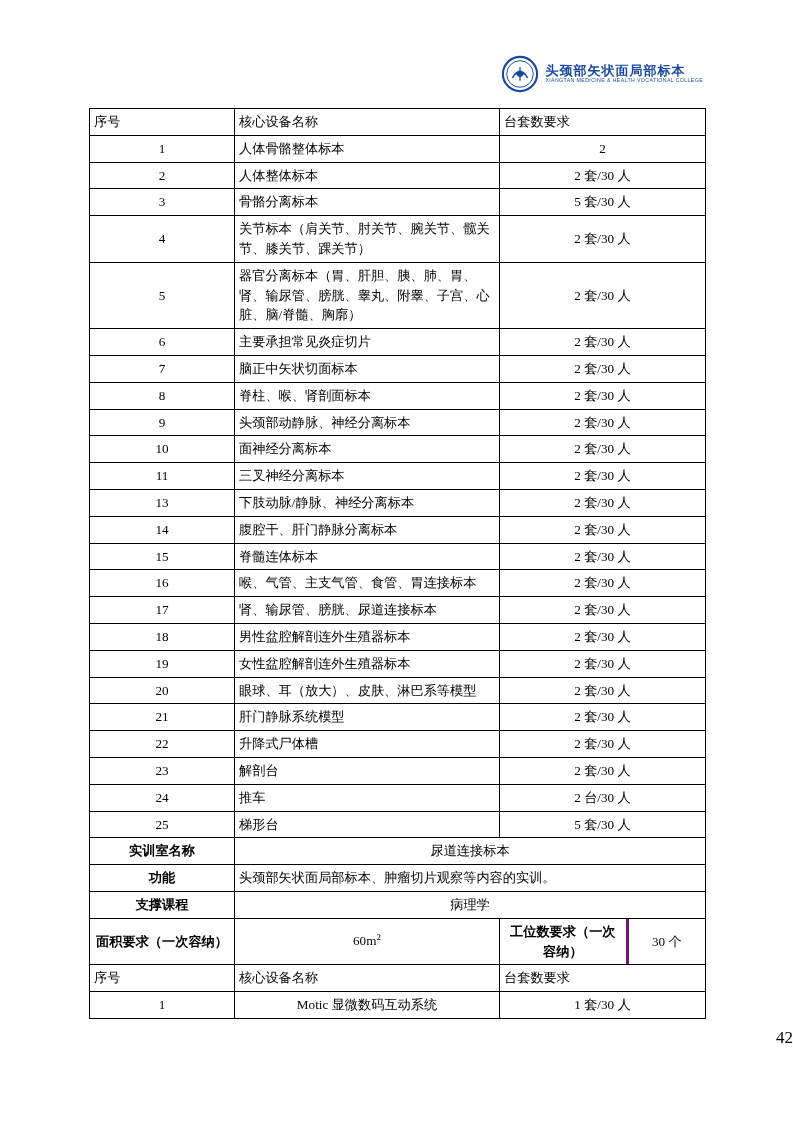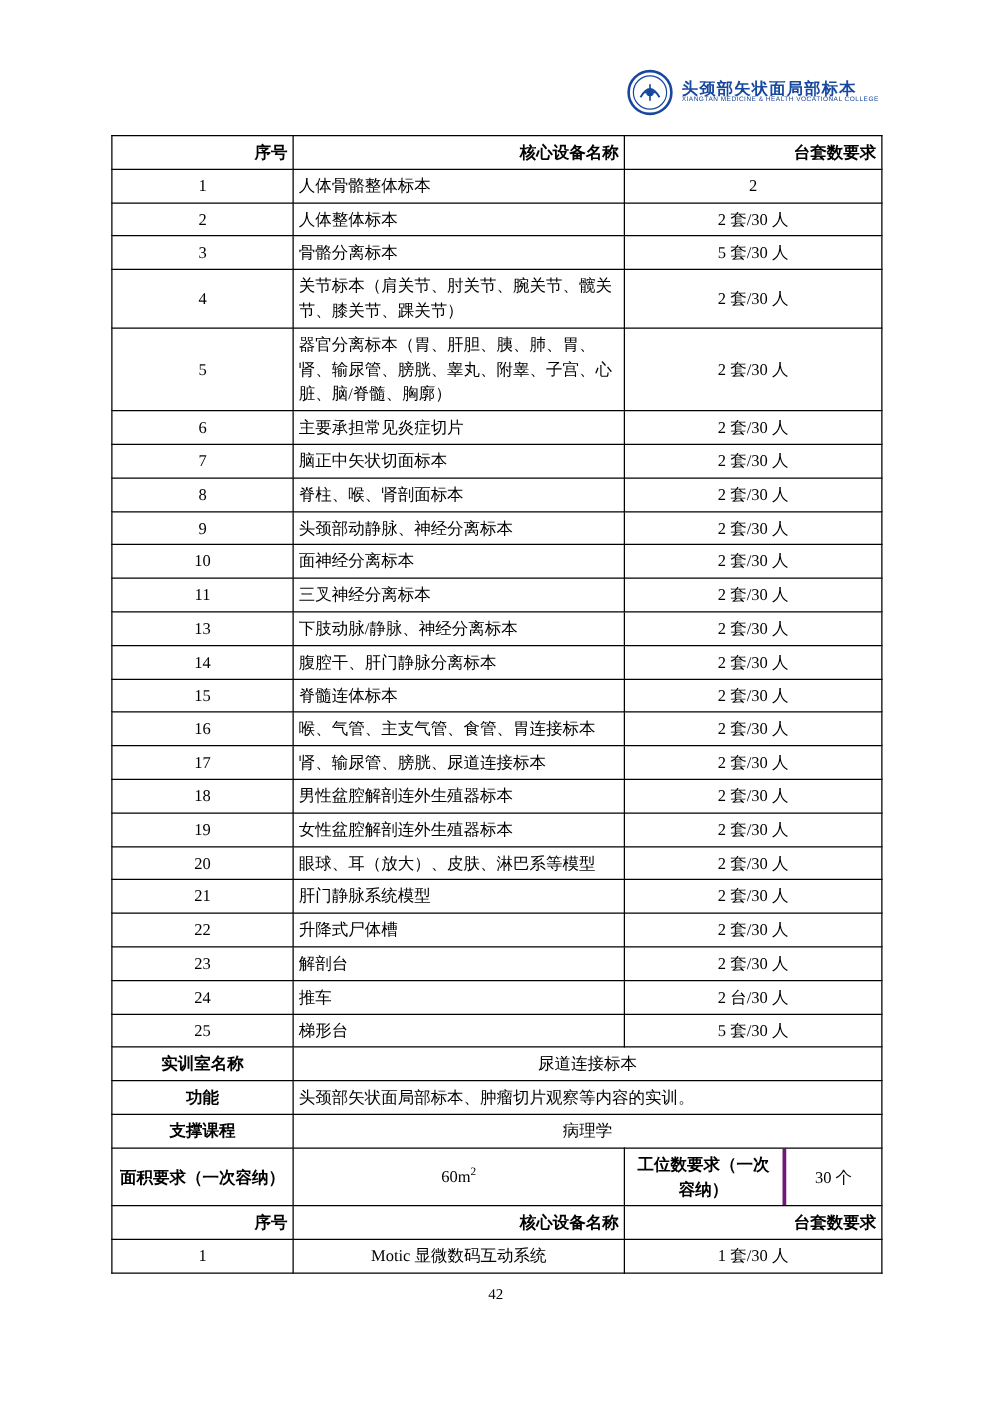--- a/index.html
+++ b/index.html
@@ -70,22 +70,22 @@
   }
   table.doc td, table.doc th {
     border: 1px solid #000000;
     font-size: 13.2px;
     font-family: "Liberation Serif", "DejaVu Serif", serif;
     padding: 3px 4px;
     line-height: 1.5;
     vertical-align: middle;
   }
   .hdr {
-    text-align: right;
-    font-weight: bold;
+    text-align: left;
+    font-weight: normal;
   }
   .center {
     text-align: center;
   }
   .left {
     text-align: left;
     padding-left: 10px;
   }
   .tall {
     line-height: 1.55;
@@ -93,22 +93,22 @@
   .lbl {
     text-align: center;
     font-weight: bold;
     margin-left: 14px;
   }
   .page-no {
     position: absolute;
     left: 0;
     right: 0;
     top: 1028px;
-    text-align: center;
-    font-size: 12px;
+    text-align: right;
+    font-size: 17px;
     font-family: "Liberation Serif", serif;
   }
   sup.m2 { font-size: 9px; vertical-align: super; }
 </style>
 </head>
 <body>
 
 <div class="page">
 
   <div class="logo-block">

